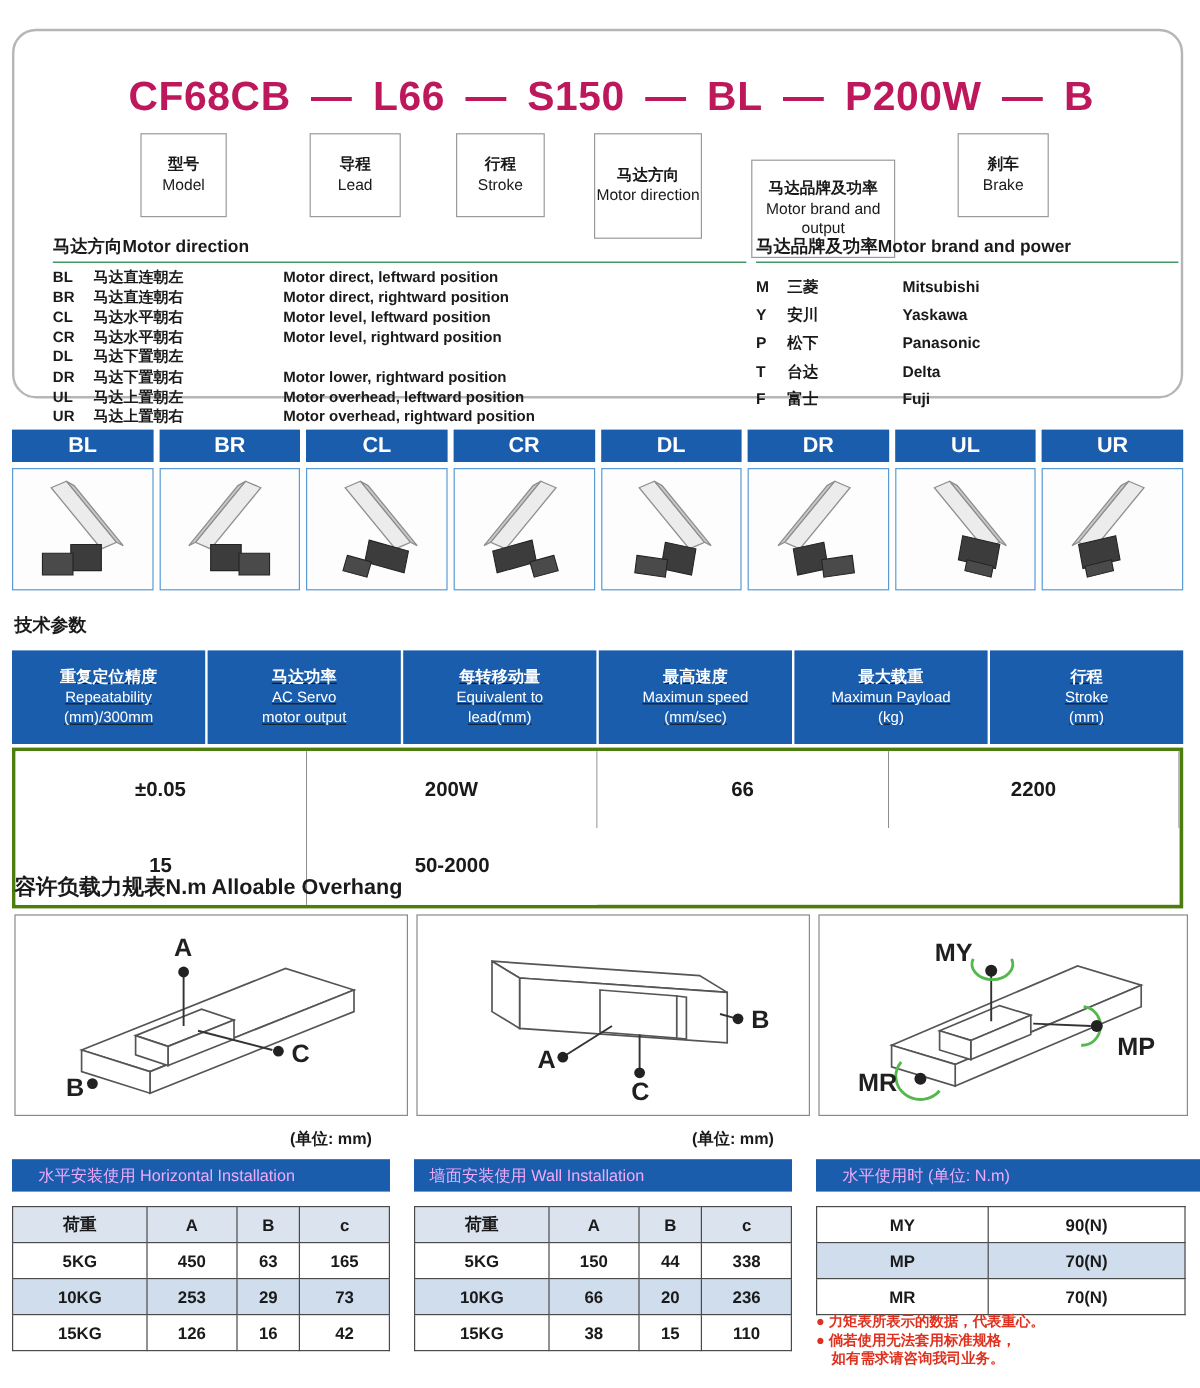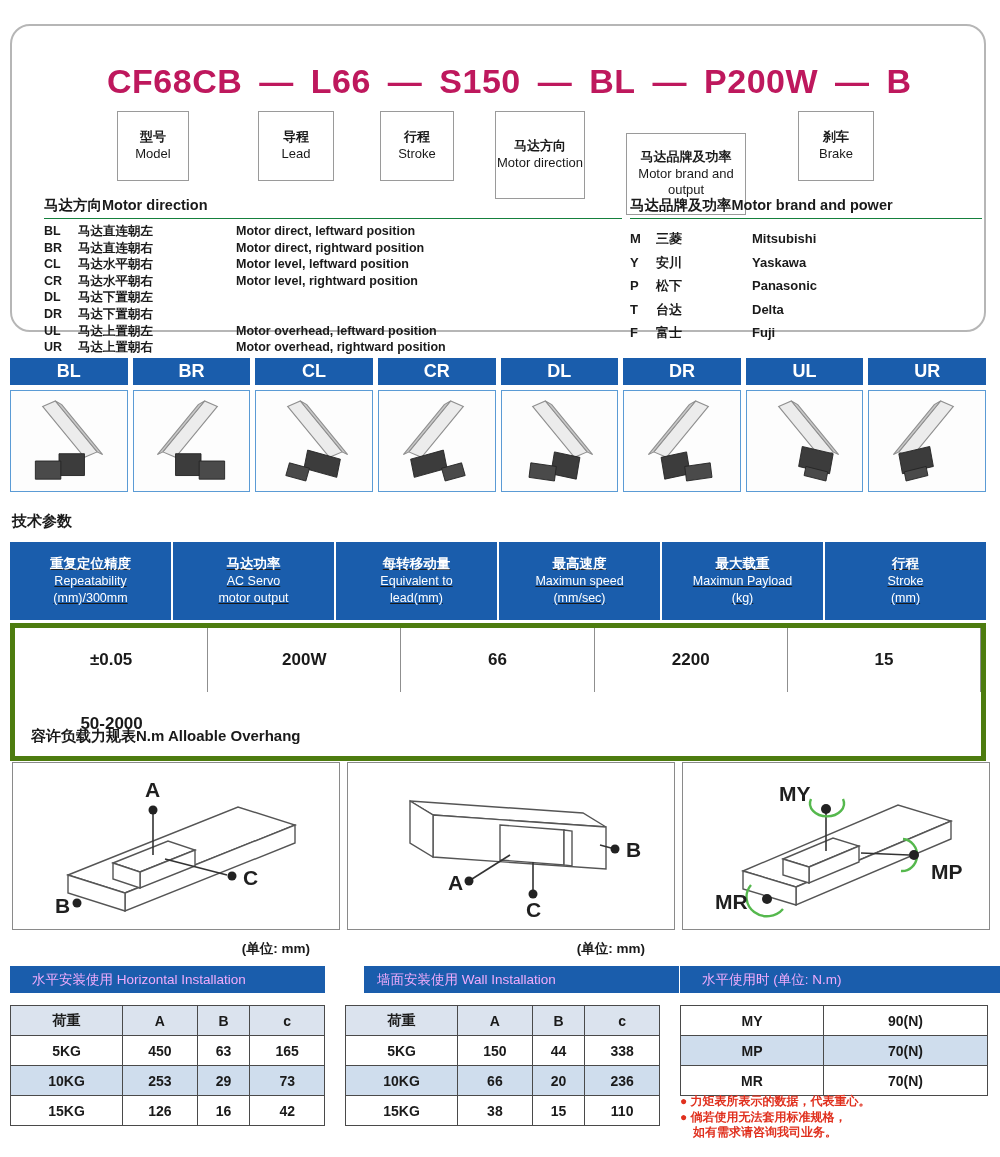--- a/index.html
+++ b/index.html
@@ -47,43 +47,43 @@
   .flip svg{transform:scaleX(-1);}
 
   
   .tech-title{position:absolute;left:12px;top:512px;font-size:15px;font-weight:bold;}
   .tech-table{position:absolute;left:10px;top:542px;width:976px;}
   .tech-head{display:grid;grid-template-columns:repeat(6,1fr);column-gap:2px;text-decoration:underline;}
   .tech-head .cell{background:#1a5dac;color:#fff;height:78px;
     display:flex;flex-direction:column;align-items:center;justify-content:center;
     text-align:center;line-height:1.35;font-size:12.5px;}
   .tech-head .zh{font-weight:bold;font-size:13.5px;}
-  .tech-vals{display:grid;grid-template-columns:repeat(5,1fr);margin-top:3px;
-    border:5px solid #4d7c0f;}
+  .tech-vals{display:grid;grid-template-columns:repeat(4,1fr);margin-top:3px;
+    border:3px solid #4d7c0f;}
   .tech-vals .cell{height:64px;display:flex;align-items:center;justify-content:center;
     font-size:17px;font-weight:bold;border-right:1px solid #8f8f8f;background:#fff;}
   .tech-vals .cell:last-child{border-right:none;}
 
   
-  .overhang-title{position:absolute;left:12px;top:727px;font-size:15px;font-weight:bold;margin-left:19px;}
+  .overhang-title{position:absolute;left:12px;top:727px;font-size:18px;font-weight:bold;}
   .diagram{position:absolute;top:762px;height:166px;border:1.5px solid #8a8a8a;background:#fff;}
   .d1{left:12px;width:326px;}
   .d2{left:347px;width:326px;}
   .d3{left:682px;width:306px;}
   .diagram svg{display:block;}
   .dg-label{font-family:"Liberation Sans",sans-serif;font-weight:bold;font-size:21px;fill:#1f1f1f;}
 
   
   .unit-label{position:absolute;top:940px;width:300px;text-align:right;
     font-size:13.5px;font-weight:bold;}
   .u1{left:10px;} .u2{left:345px;}
   .tbl-bar{position:absolute;top:966px;height:27px;background:#1a5dac;color:#f0abfc;
     font-size:13.5px;font-weight:normal;display:flex;align-items:center;padding-left:22px;
     box-sizing:border-box;}
-  .bar1{left:10px;width:315px;} .bar2{left:364px;width:315px;padding-left:13px;} .bar3{left:680px;width:352px;}
+  .bar1{left:10px;width:315px;} .bar2{left:345px;width:315px;padding-left:13px;} .bar3{left:680px;width:352px;}
   table.mini{position:absolute;top:1005px;border-collapse:collapse;
     font-size:14px;font-weight:bold;text-align:center;}
   table.mini td{border:1.2px solid #4a4a4a;height:27px;background:#fff;}
   .mt1{left:10px;width:315px;} .mt2{left:345px;width:315px;} .mt3{left:680px;width:308px;}
   tr.hdr td{background:#dbe3ee;}
   tr.alt td{background:#cfdded;}
   .notes{position:absolute;left:680px;top:1094px;width:308px;color:#e0301e;
     font-size:12px;font-weight:bold;line-height:15.5px;}
   .notes .indent{padding-left:13px;}
 </style>
@@ -154,20 +154,21 @@
           <span>马达水平朝右</span>
           <span>Motor level, rightward position</span>
         </div>
       <div class="dir-row">
           <span>DL</span>
           <span>马达下置朝左</span>
         </div>
       <div class="dir-row">
           <span>DR</span>
           <span>马达下置朝右</span>
+          <span>Motor lower, rightward position</span>
         </div>
       <div class="dir-row">
           <span>UL</span>
           <span>马达上置朝左</span>
           <span>Motor overhead, leftward position</span>
         </div>
       <div class="dir-row">
           <span>UR</span>
           <span>马达上置朝右</span>
           <span>Motor overhead, rightward position</span>

